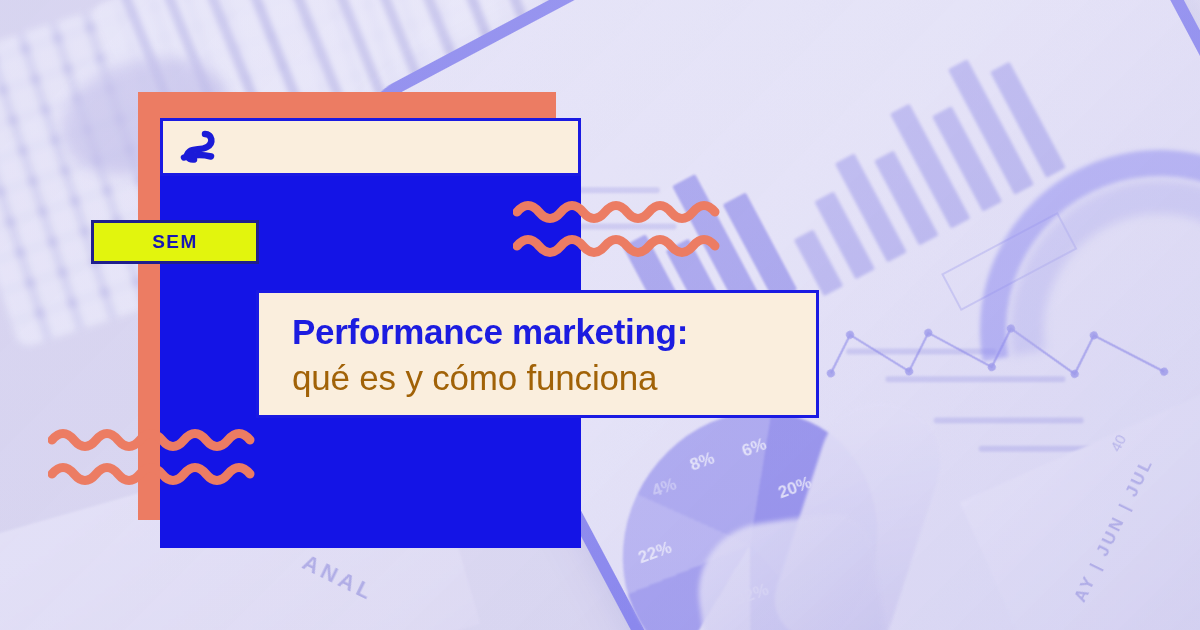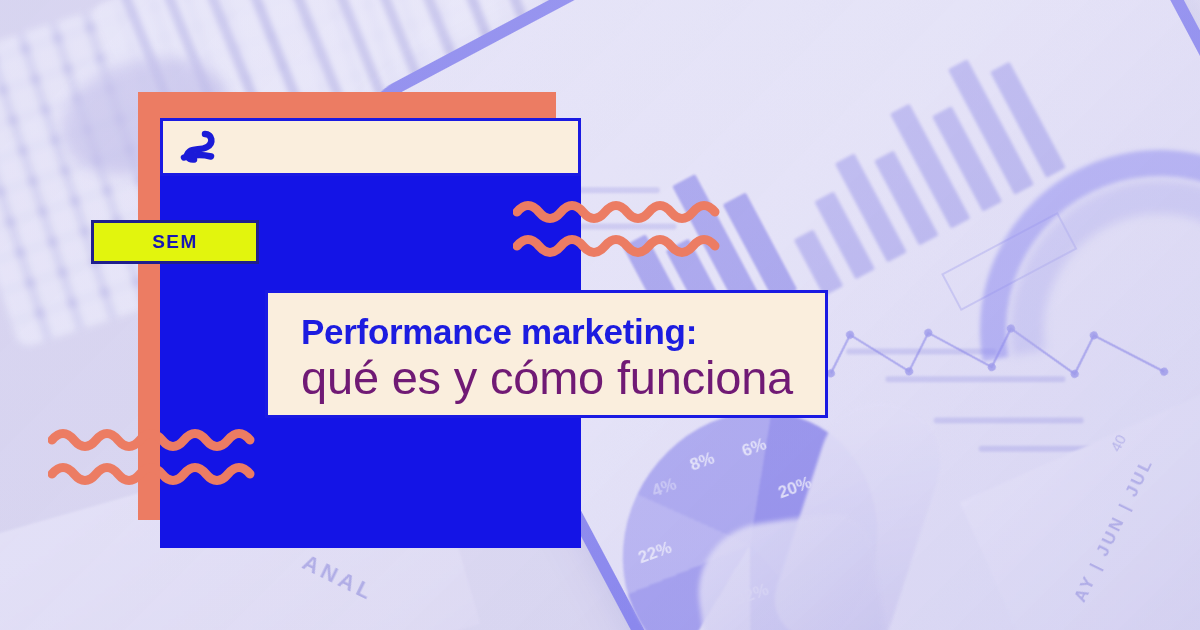--- a/index.html
+++ b/index.html
@@ -214,31 +214,31 @@
     position: absolute; left: 55px; top: 220px; width: 168px; height: 44px;
     background: #e2f50d;
     border: 3px solid #1f1f8c;
     display: flex; align-items: center; justify-content: center; margin-left: 36px;
   }
   .sem-badge span {
     color: #1717b4; font-weight: 700; font-size: 19px; letter-spacing: 1.5px;
   }
 
   .title-card {
-    position: absolute; left: 265px; top: 290px; width: 563px; height: 128px;
+    position: absolute; left: 256px; top: 290px; width: 563px; height: 128px;
     background: #faeedd;
     border: 3px solid #1a1ae2;
     padding: 16px 30px 0 33px;
   }
   .title-l1 {
     color: #1c1ce0; font-weight: 700; font-size: 35px; line-height: 46px;
     letter-spacing: -.3px; white-space: nowrap;
   }
   .title-l2 {
-    color: #701a75; font-weight: 400; font-size: 47px; line-height: 46px;
+    color: #a16207; font-weight: 400; font-size: 35px; line-height: 46px;
     letter-spacing: -.2px; white-space: nowrap;
   }
 
   .waves { position: absolute; }
   .waves svg { display: block; }
 
   .waves-top { left: 513px; top: 196px; }
   .waves-bottom { left: 48px; top: 424px; }
 </style>
 </head>

